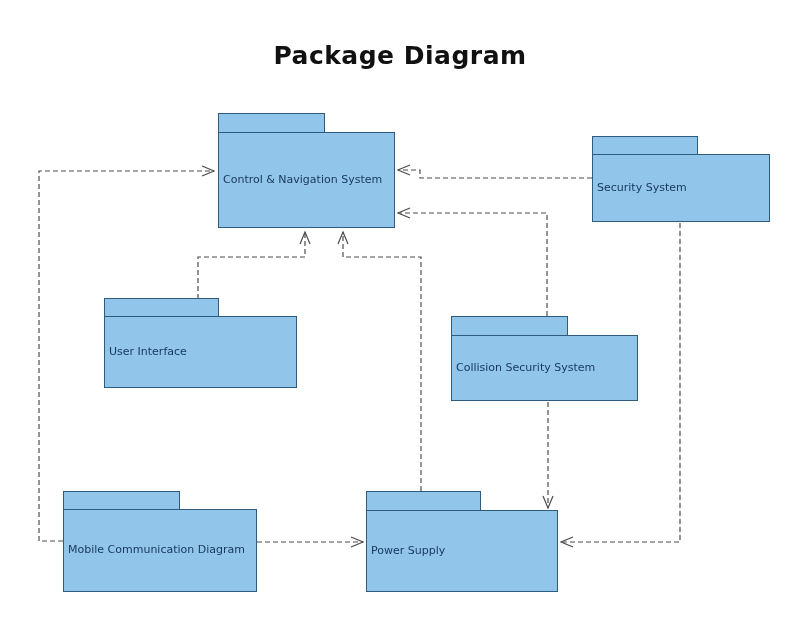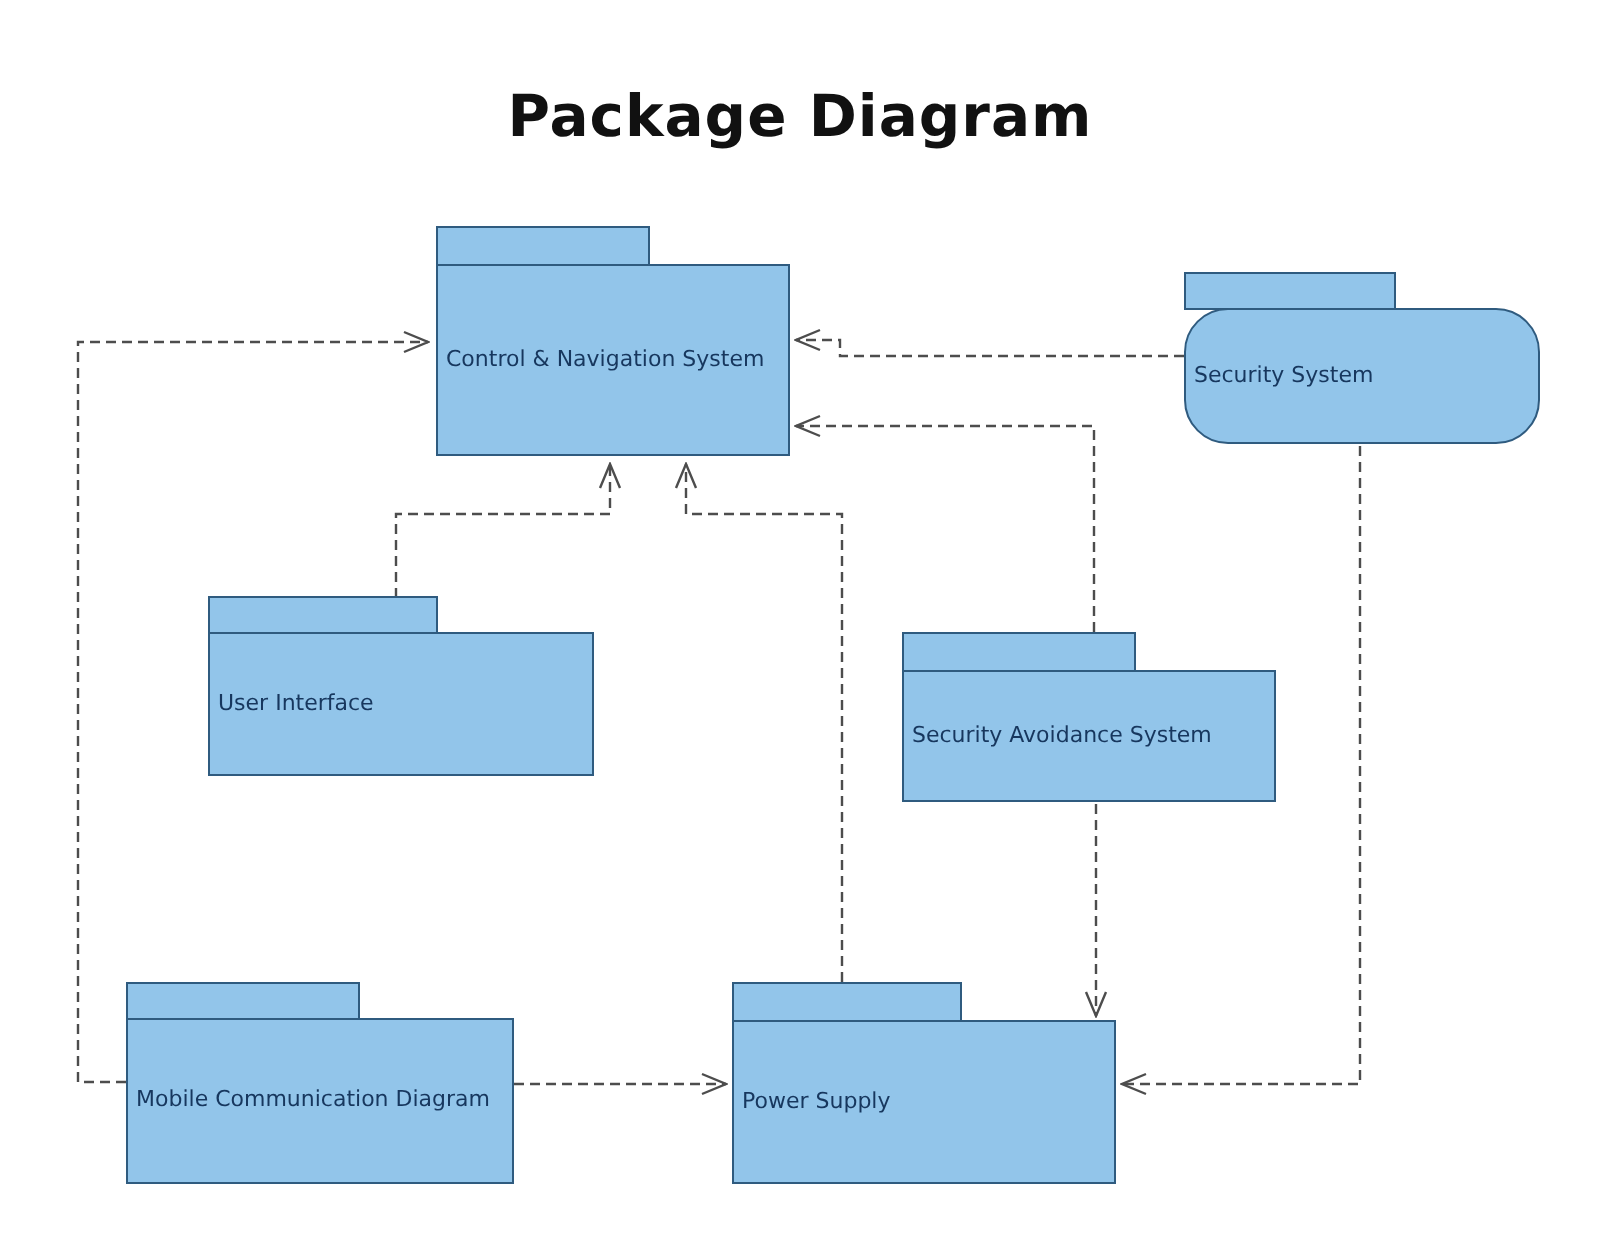--- a/index.html
+++ b/index.html
@@ -11,21 +11,21 @@
     font-family: "DejaVu Sans", "Liberation Sans", sans-serif;
     overflow: hidden;
   }
   .title {
     position: absolute;
     top: 41px;
     left: 0;
     width: 800px;
     margin: 0;
     text-align: center;
-    font-size: 29px;
+    font-size: 25px;
     font-weight: bold;
     color: #111111;
     letter-spacing: 0.5px;
   }
   .connectors {
     position: absolute;
     left: 0;
     top: 0;
   }
   .package {
@@ -50,21 +50,21 @@
     line-height: 1.35;
     color: #17375E;
   }
   
   .pkg-control            { left: 218px; top: 113px; }
   .pkg-control .tab       { width: 107px; height: 20px; }
   .pkg-control .pkg-body  { width: 177px; height: 96px; }
 
   .pkg-security           { left: 592px; top: 136px; }
   .pkg-security .tab      { width: 106px; height: 19px; }
-  .pkg-security .pkg-body { width: 178px; height: 68px; border-radius: 22px; }
+  .pkg-security .pkg-body { width: 178px; height: 68px; }
 
   .pkg-ui                 { left: 104px; top: 298px; }
   .pkg-ui .tab            { width: 115px; height: 19px; }
   .pkg-ui .pkg-body       { width: 193px; height: 72px; }
 
   .pkg-collision          { left: 451px; top: 316px; }
   .pkg-collision .tab     { width: 117px; height: 20px; }
   .pkg-collision .pkg-body{ width: 187px; height: 66px; }
 
   .pkg-mobile             { left: 63px;  top: 491px; }
@@ -122,21 +122,21 @@
   <div class="package pkg-ui">
     <div class="tab"></div>
     <div class="pkg-body">
       <span class="label">User Interface</span>
     </div>
   </div>
 
   <div class="package pkg-collision">
     <div class="tab"></div>
     <div class="pkg-body">
-      <span class="label">Security Avoidance System</span>
+      <span class="label">Collision Security System</span>
     </div>
   </div>
 
   <div class="package pkg-mobile">
     <div class="tab"></div>
     <div class="pkg-body">
       <span class="label">Mobile Communication Diagram</span>
     </div>
   </div>
 

